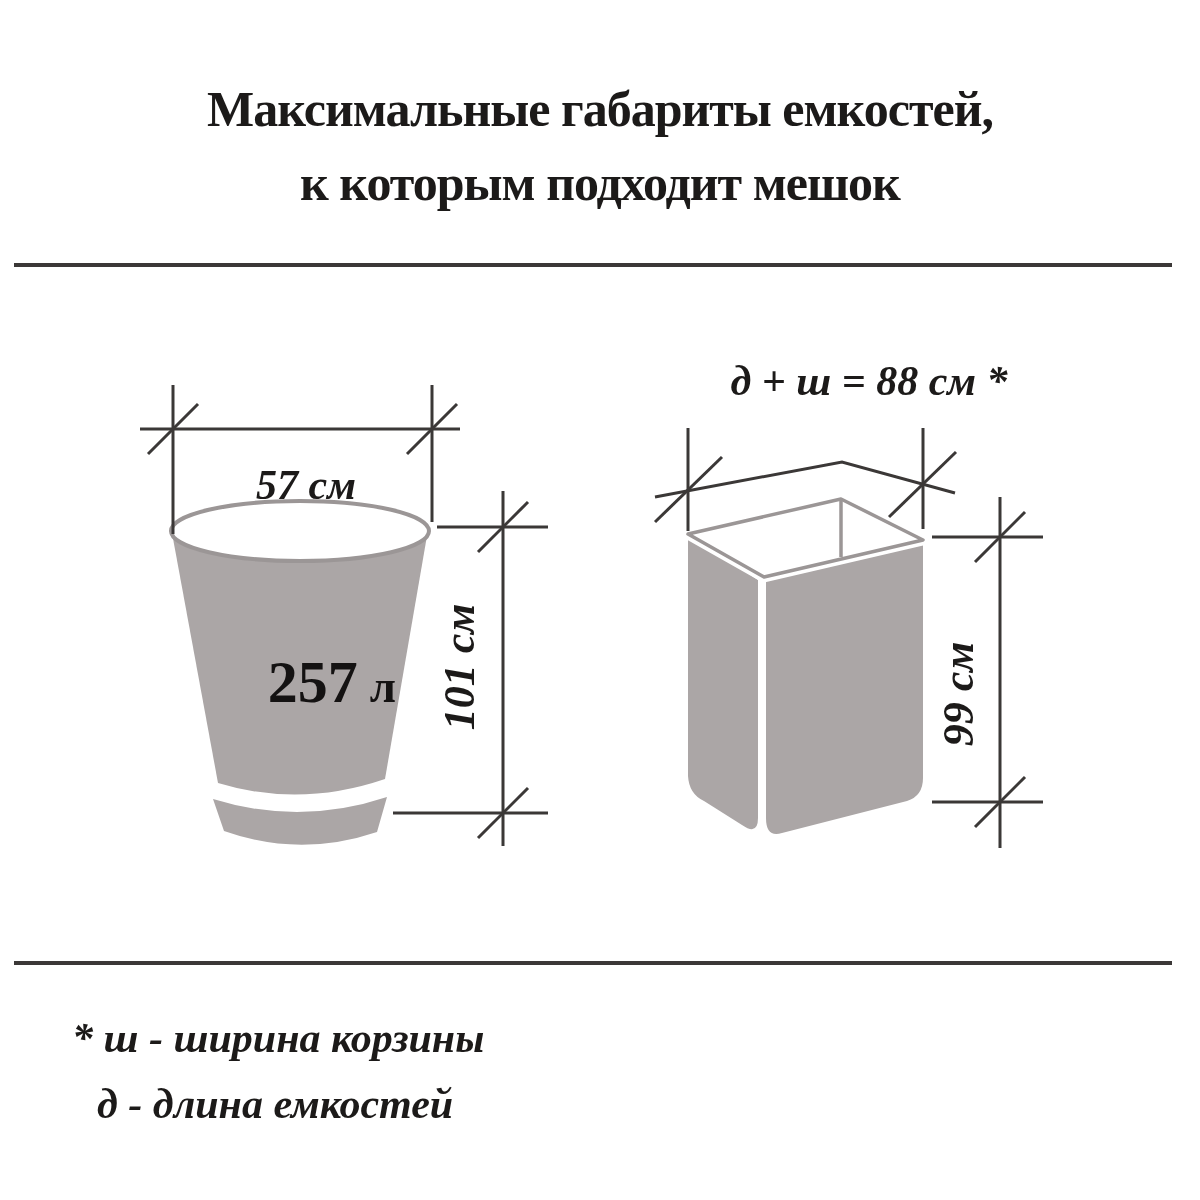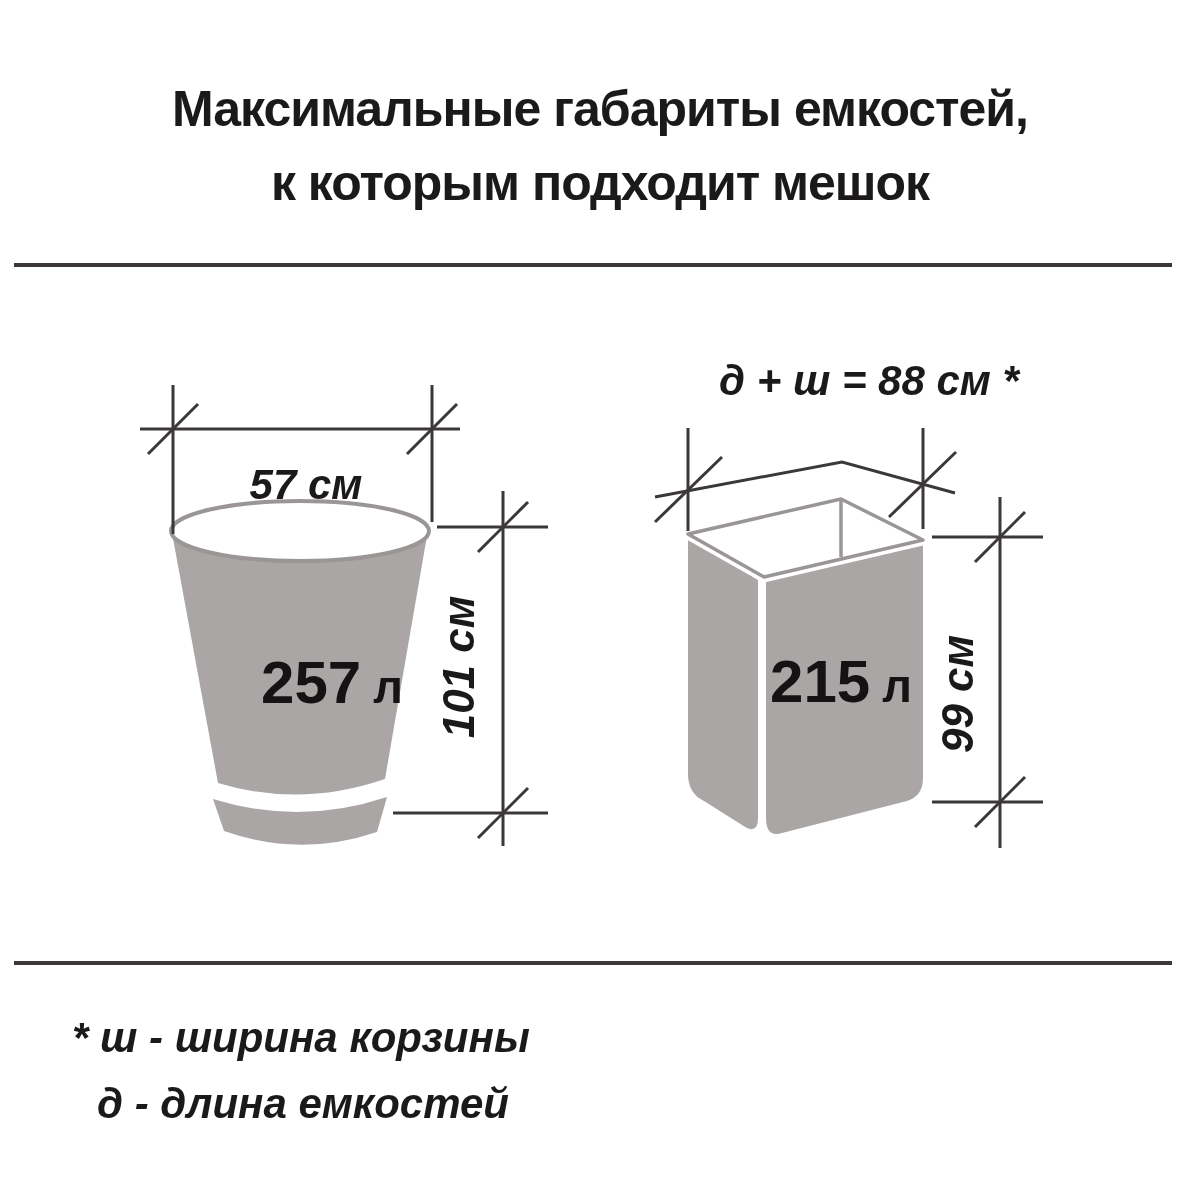--- a/index.html
+++ b/index.html
@@ -1,18 +1,18 @@
 <!DOCTYPE html>
 <html><head>
 <meta charset="utf-8">
 <style>
   html,body{margin:0;padding:0;background:#fff;}
   .canvas{
     position:relative;width:1200px;height:1200px;background:#fff;overflow:hidden;
-    font-family:Liberation Sans, sans-serif;color:#1C1A19;
+    font-family:Liberation Serif, serif;color:#1C1A19;
   }
   .title{
     position:absolute;left:0;top:72px;width:1200px;text-align:center;
     font-size:50px;font-weight:bold;line-height:74px;letter-spacing:-1px;color:#1C1A19;
   }
   .divider{
     position:absolute;left:14px;width:1158px;height:4px;background:#3B3837;
   }
   .divider.top{top:263px;}
   .divider.bottom{top:961px;}
@@ -96,23 +96,20 @@
   <div class="dim-label" style="left:306px;top:457px;margin-top:28px;">57 см</div>
 
   <div class="volume-label" style="left:291px;top:682px;margin-left:41px;">
     <span>257</span><span class="unit">л</span>
   </div>
 
   <div class="dim-label vertical" style="left:459px;top:667px;">101 см</div>
 
   <div class="dim-label" style="left:840px;top:381px;margin-left:29px;">д + ш = 88 см *</div>
 
-  <div class="volume-label" style="left:841px;top:681px;">
-    <span>215</span><span class="unit">л</span>
-  </div>
 
   <div class="dim-label vertical" style="left:958px;top:694px;">99 см</div>
 
   <div class="divider bottom"></div>
 
   <div class="footnote">
     <div class="line1">* ш - ширина корзины</div>
     <div class="line2">д - длина емкостей</div>
   </div>
 

